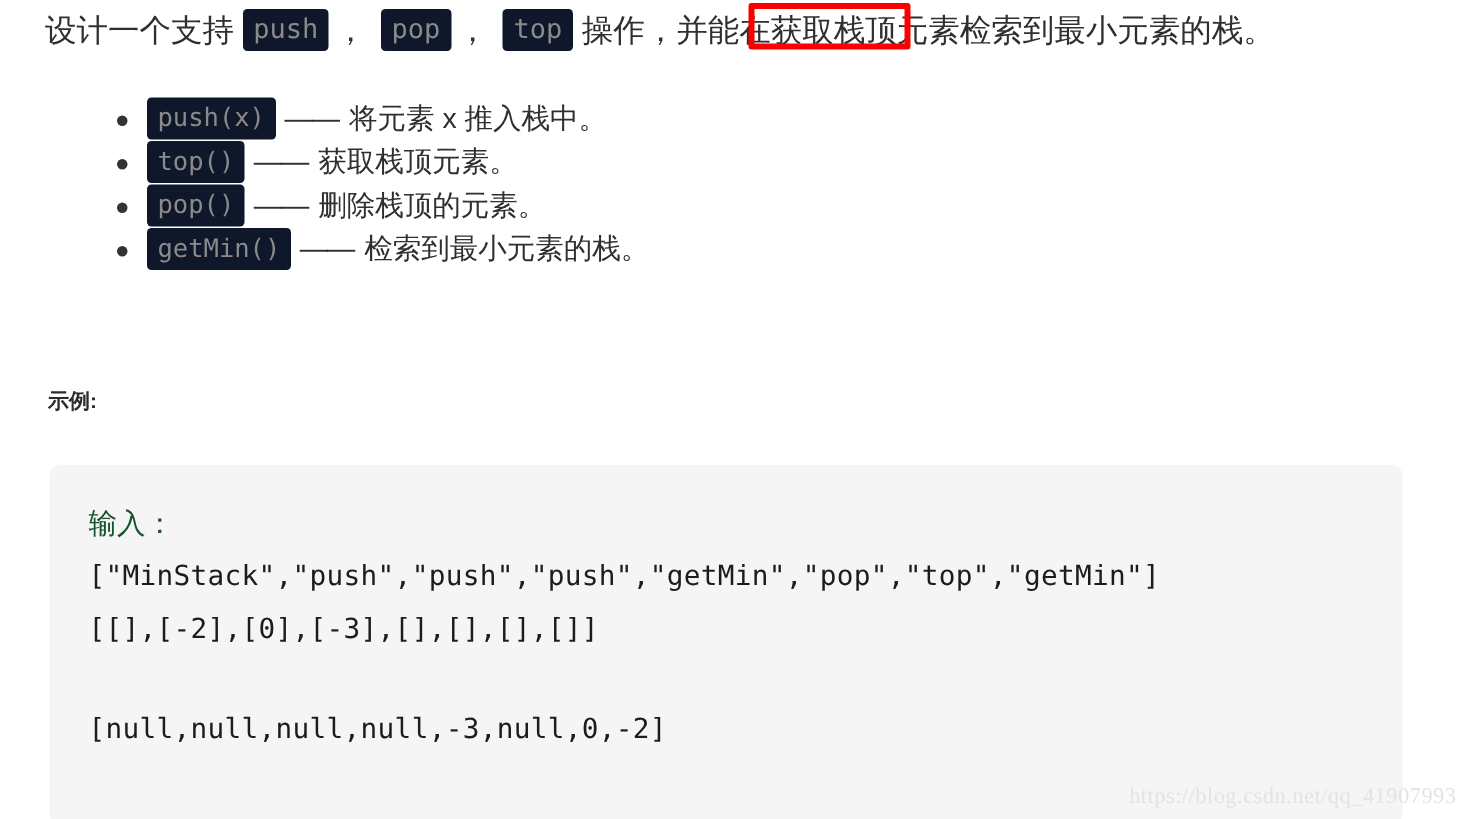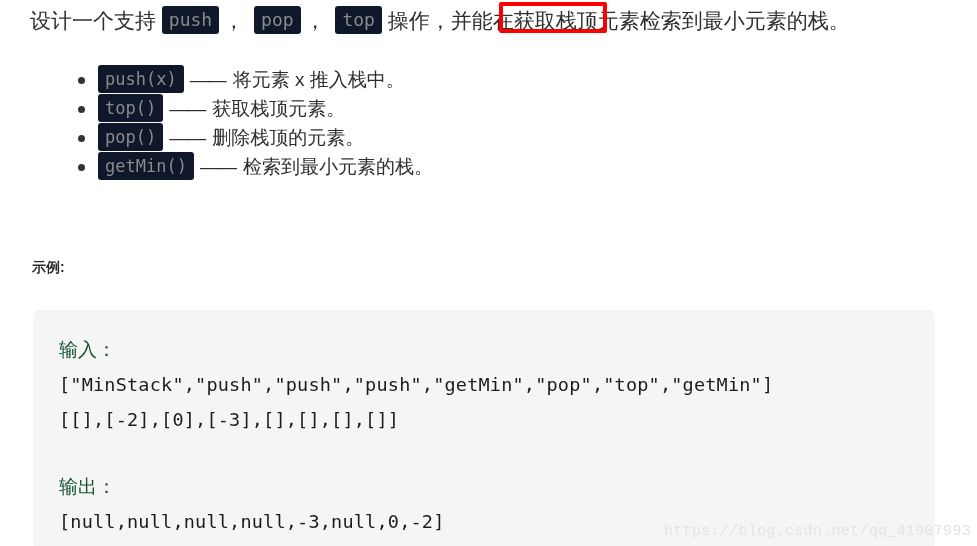--- a/index.html
+++ b/index.html
@@ -133,21 +133,21 @@
     white-space: pre;
     letter-spacing: 0.2px;
   }
   .cb-gap { height: 32px; }
 
   
   .watermark {
     position: absolute;
     right: 6px;
     bottom: 6px;
-    font-family: Liberation Mono, monospace;
+    font-family: Liberation Serif, serif;
     font-size: 15px;
     color: #e3e3e3;
     letter-spacing: 0.3px;
     white-space: nowrap;
   }
 </style>
 </head>
 <body>
 
 <div class="intro">
@@ -175,17 +175,16 @@
   </li>
 </ul>
 
 <div class="example-heading">示例:</div>
 
 <div class="code-block">
   <div class="cb-label">输入：</div>
   <div class="cb-code">["MinStack","push","push","push","getMin","pop","top","getMin"]</div>
   <div class="cb-code">[[],[-2],[0],[-3],[],[],[],[]]</div>
   <div class="cb-gap"></div>
-  <div class="cb-label">输出：</div>
   <div class="cb-code">[null,null,null,null,-3,null,0,-2]</div>
 </div>
 
 <div class="watermark">https://blog.csdn.net/qq_41907993</div>
 
 </body></html>

